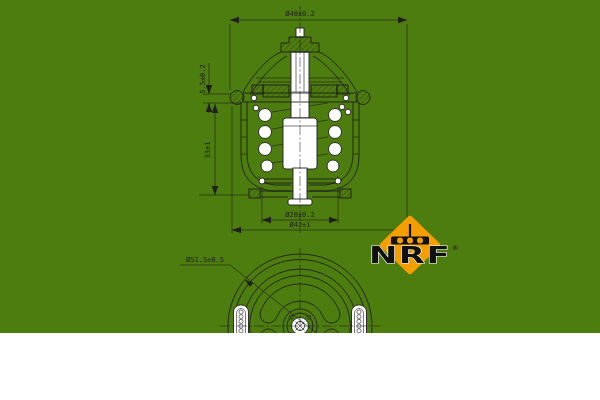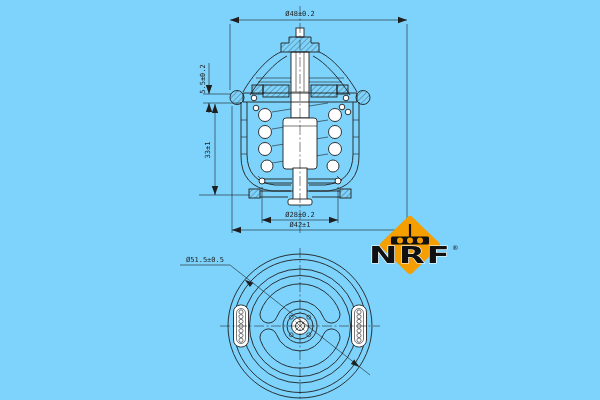--- a/index.html
+++ b/index.html
@@ -1,16 +1,16 @@
 <!DOCTYPE html>
 <html><head>
 <meta charset="utf-8">
 <style>
   html,body { margin:0; padding:0; background:#ffffff; }
-  .canvas { position:relative; width:600px; height:400px; background:#7dd3fc; overflow:hidden;
+  .canvas { position:relative; width:600px; height:333px; background:#4d7c0f; overflow:hidden;
             font-family:"DejaVu Sans", sans-serif; }
   svg { display:block; }
   .s   { stroke:#1f1f1f; stroke-width:0.9; fill:none; }
   .sf  { stroke:#1f1f1f; stroke-width:0.9; fill:#ffffff; }
   .hat { stroke:#1f1f1f; stroke-width:0.9; fill:url(#hatch); }
   .thin{ stroke:#1f1f1f; stroke-width:0.6; fill:none; }
   .cl  { stroke:#1f1f1f; stroke-width:0.55; stroke-dasharray:10 2.5 2 2.5; fill:none; }
   .dl  { stroke:#1f1f1f; stroke-width:0.6; fill:none; }
   .dim { font-family:"DejaVu Sans Mono", monospace; font-size:7px; fill:#1f1f1f; }
   .brand { font-family:"DejaVu Sans", sans-serif; font-weight:bold; font-size:23px;

